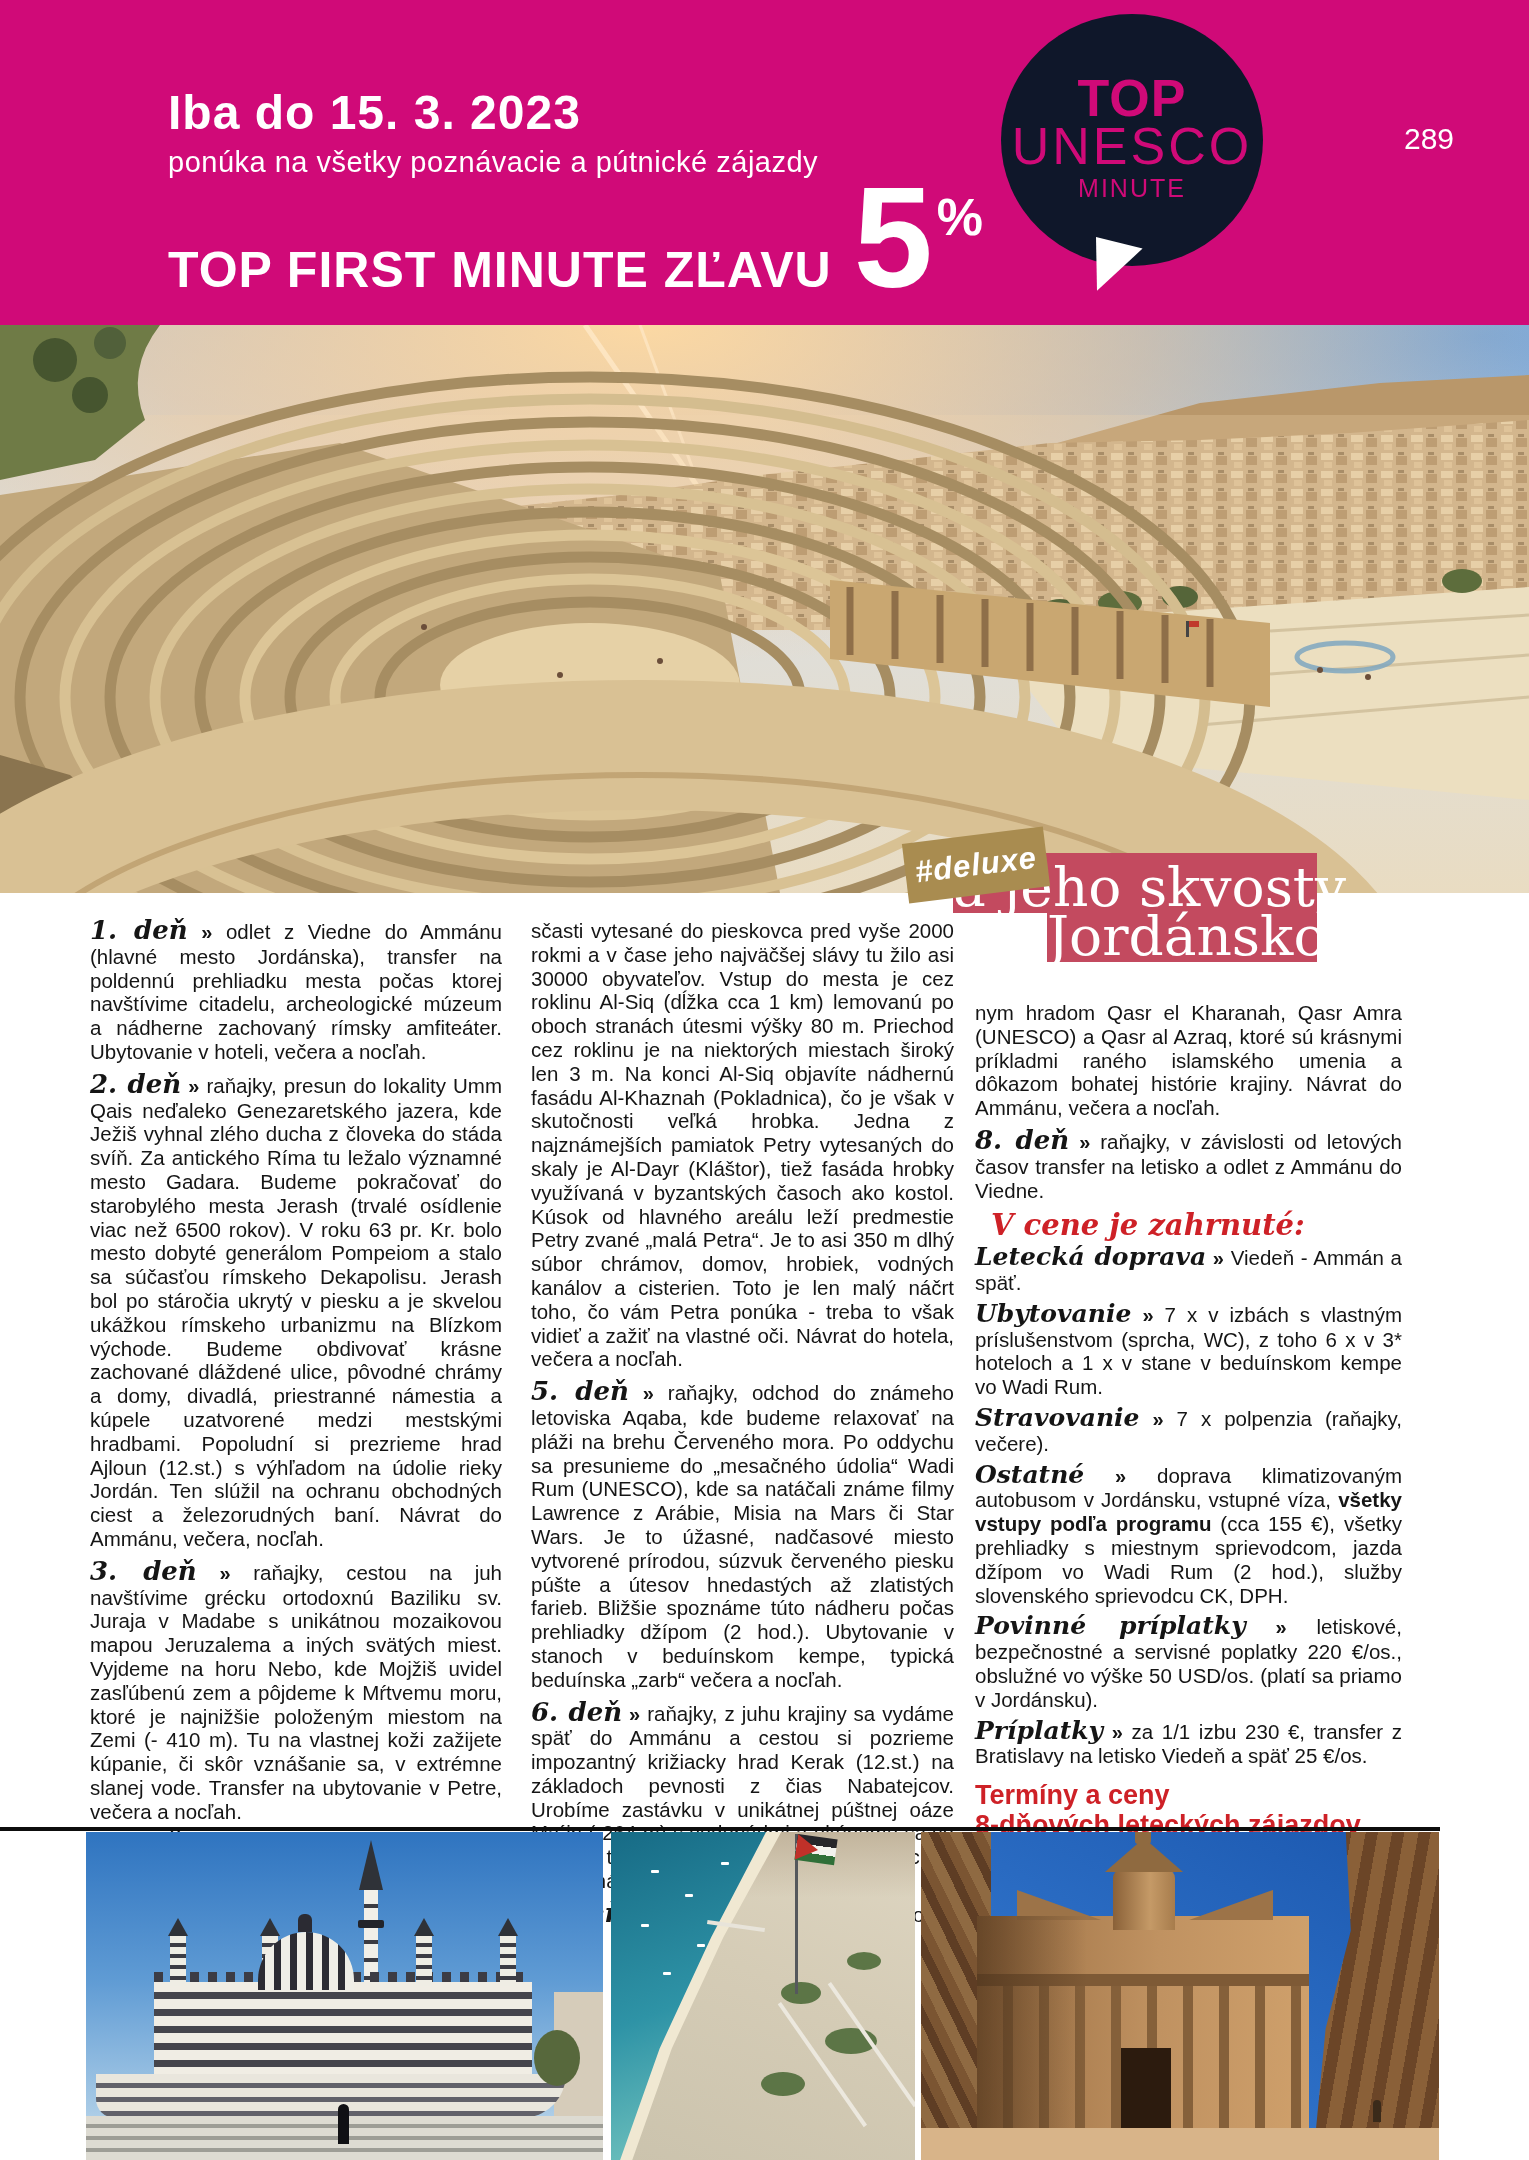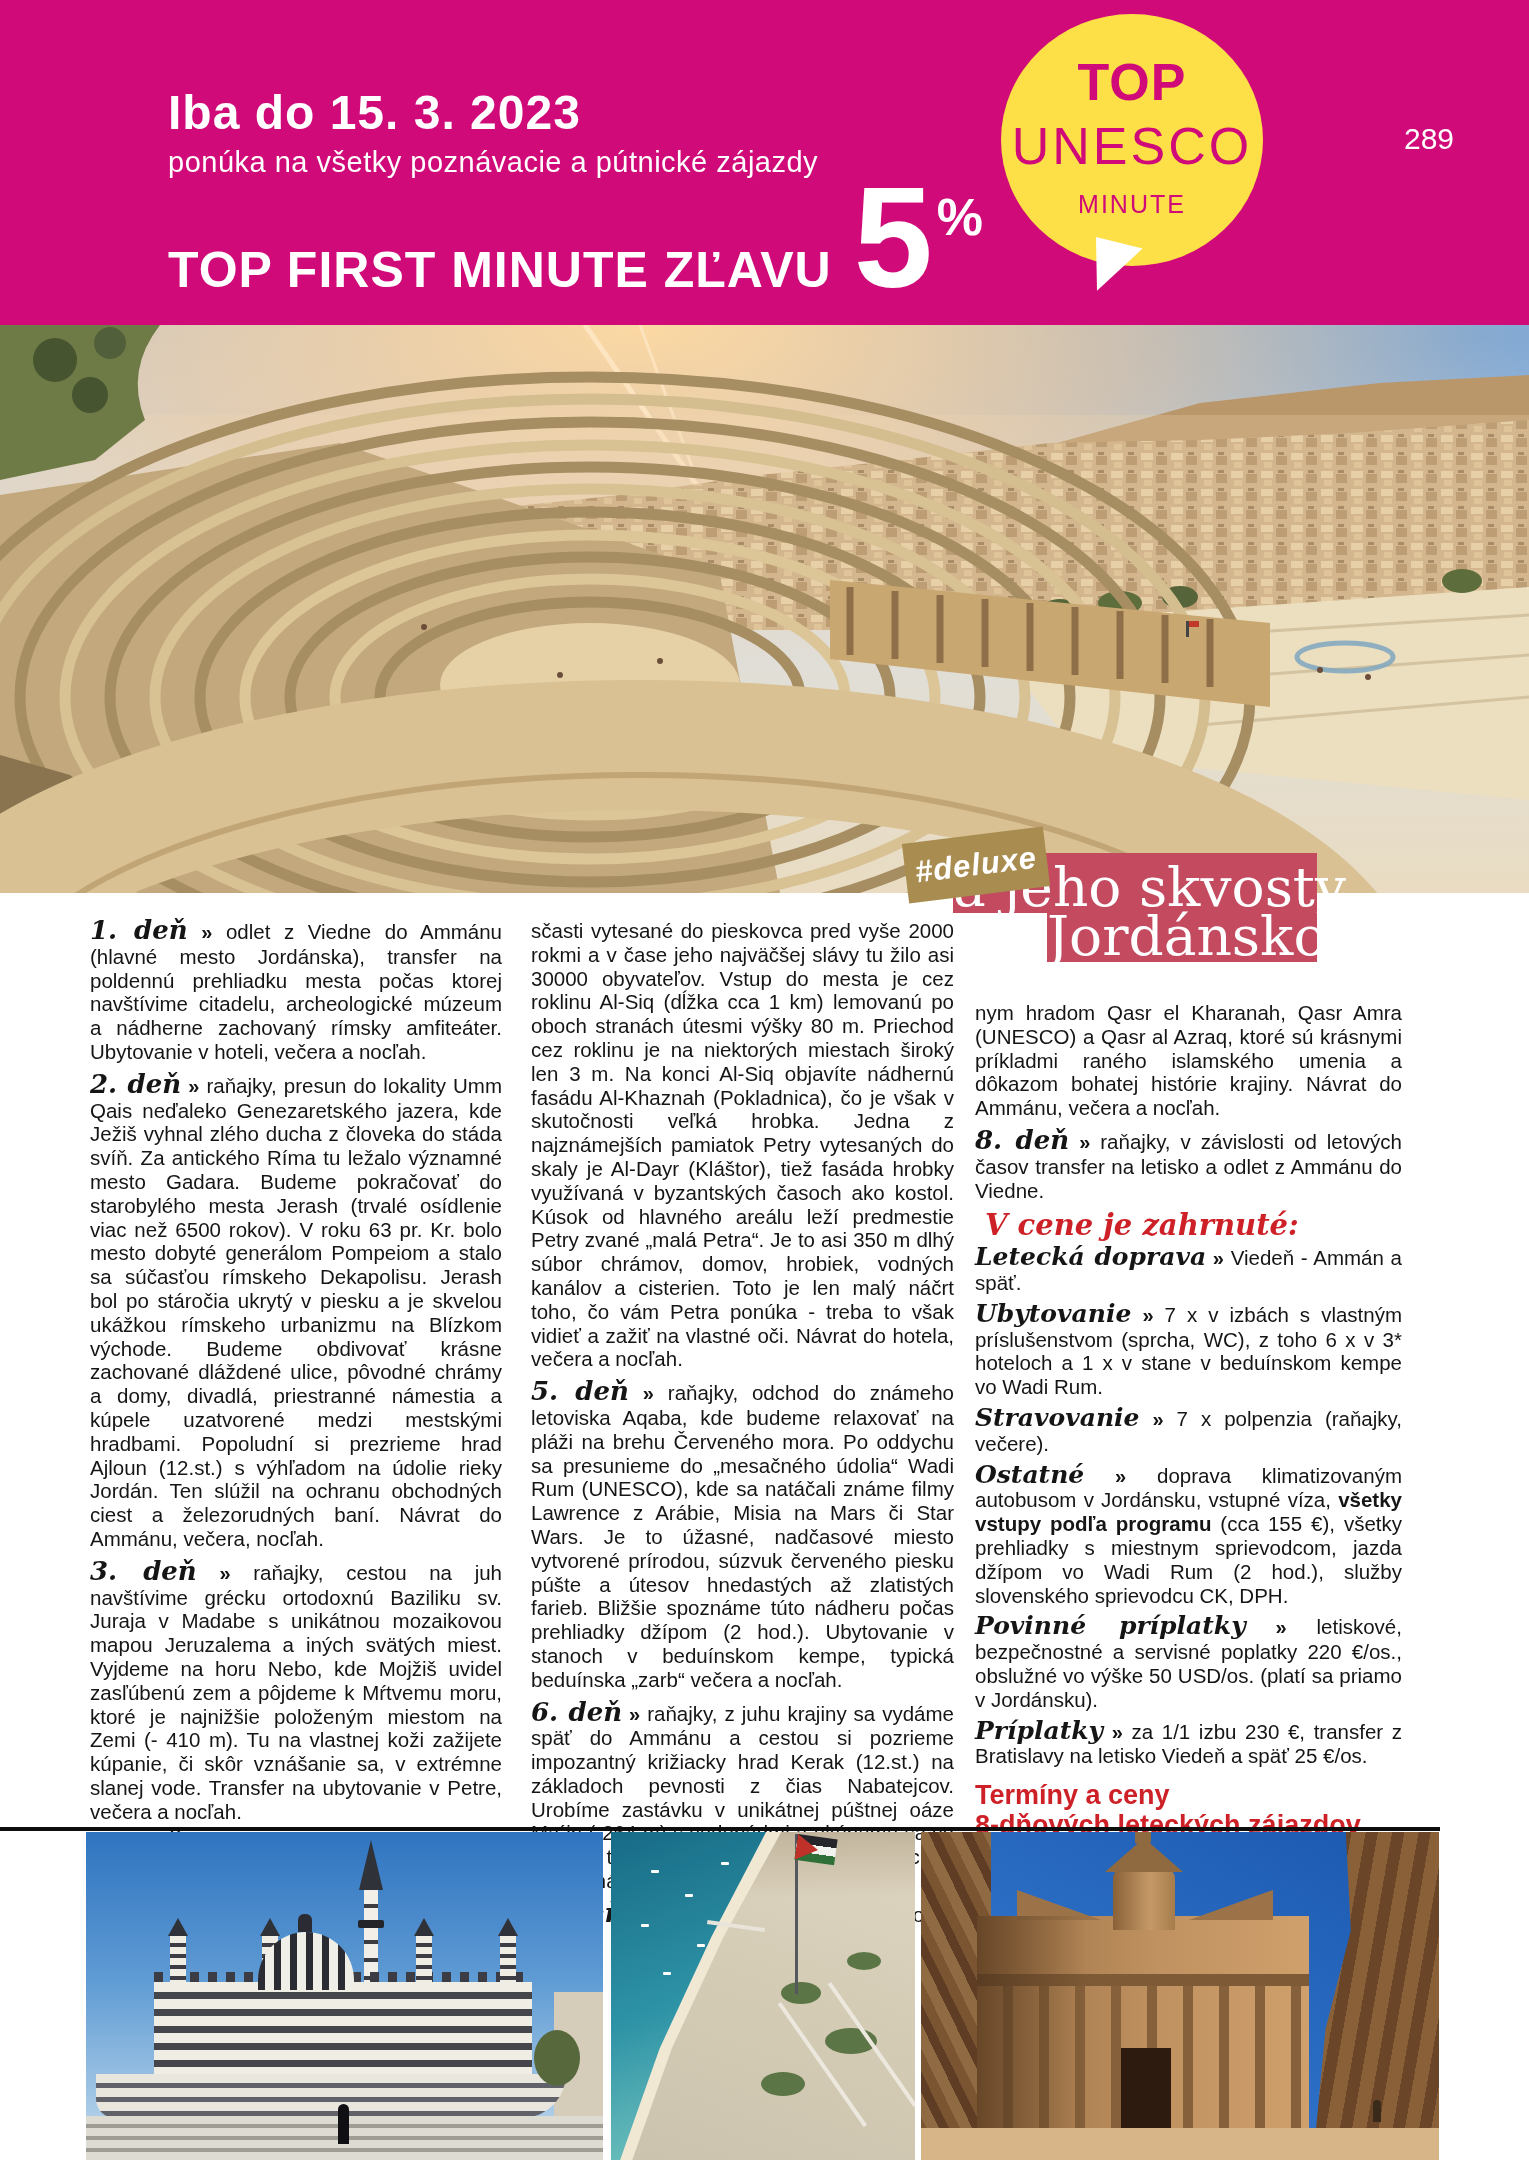--- a/index.html
+++ b/index.html
@@ -8,23 +8,23 @@
 
   
   .banner{position:absolute;left:0;top:0;width:1529px;height:325px;background:#d00a78;}
   .banner-copy{position:absolute;left:168px;top:88px;color:#ffffff;}
   .deadline{font-size:48px;font-weight:bold;letter-spacing:1px;line-height:50px;}
   .subtitle{font-size:29px;line-height:32px;margin-top:8px;letter-spacing:0.5px;}
   .title-row{display:flex;align-items:baseline;margin-top:10px;}
   .promo-title{font-size:50px;font-weight:bold;letter-spacing:1px;}
   .discount-5{font-size:142px;font-weight:bold;line-height:100px;margin-left:22px;}
   .discount-pct{font-size:52px;font-weight:bold;position:relative;top:-52px;margin-left:4px;}
-  .logo-balloon{position:absolute;left:1001px;top:14px;width:262px;height:252px;background:#fde047;
+  .logo-balloon{position:absolute;left:1001px;top:14px;width:262px;height:252px;background:#0f172a;
         border-radius:50%;display:flex;flex-direction:column;align-items:center;justify-content:center;
-        padding-right:0;box-sizing:border-box;color:#d00a78;text-align:center;gap:16px;}
+        padding-right:0;box-sizing:border-box;color:#d00a78;text-align:center;}
   .balloon-tail{position:absolute;left:88px;top:228px;width:0;height:0;
         border-left:14px solid transparent;border-right:34px solid transparent;
         border-top:52px solid #ffffff;transform:rotate(14deg);}
   .logo-top{font-size:52px;font-weight:900;letter-spacing:1px;line-height:46px;}
   .logo-first{font-size:52px;font-weight:400;letter-spacing:3px;line-height:50px;}
   .logo-minute{font-size:25px;font-weight:400;letter-spacing:2px;line-height:34px;}
   .page-number{position:absolute;left:1404px;top:122px;color:#ffffff;font-size:30px;}
 
   
   .hero{position:absolute;left:0;top:325px;width:1529px;height:568px;overflow:hidden;background:#d8d2c0;}
@@ -43,21 +43,21 @@
   
   .col{position:absolute;font-size:20.5px;line-height:23.8px;text-align:justify;}
   .col1{left:90px;top:919px;width:412px;}
   .col2{left:531px;top:919px;width:423px;}
   .col3{left:975px;top:1001px;width:427px;}
   .para{margin:0 0 9px 0;}
   .day{font-family:"DejaVu Serif",serif;font-style:italic;font-weight:bold;font-size:26px;}
   .chev{font-weight:bold;font-size:20px;}
   .inc{margin:7px 0;}
   .inc-heading{font-family:"DejaVu Serif",serif;font-style:italic;font-weight:bold;font-size:29px;
-        color:#ce2127;margin:12px 0 4px 10px;}
+        color:#ce2127;margin:12px 0 4px 16px;}
   .inc-label{font-family:"DejaVu Serif",serif;font-style:italic;font-weight:bold;font-size:25px;}
   .inc b{font-weight:bold;}
 
   
   .price-table{margin-top:12px;width:426px;}
   .pt-title{color:#ce2127;font-weight:bold;font-size:27px;line-height:30px;margin-bottom:10px;}
   .pt-row{display:grid;grid-template-columns:138px 139px 10px 139px;border-bottom:3px solid #141414;align-items:stretch;}
   .pt-row .lab{font-size:21.5px;padding:5px 0;text-align:left;}
   .pt-row .cell{text-align:center;font-size:24px;font-weight:bold;padding:5px 0;}
   .pt-head{border-bottom:4px solid #141414;}

